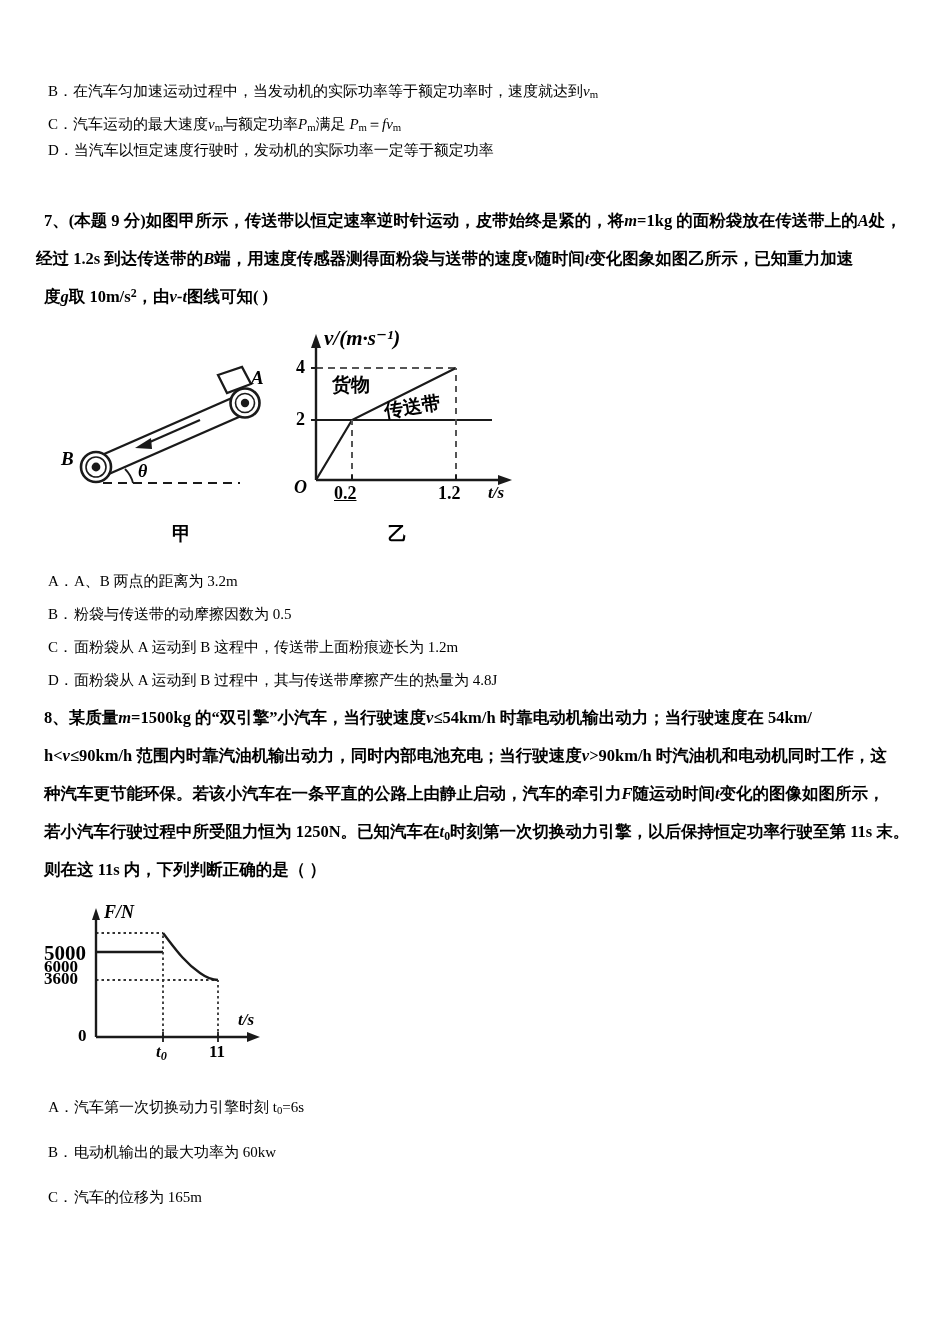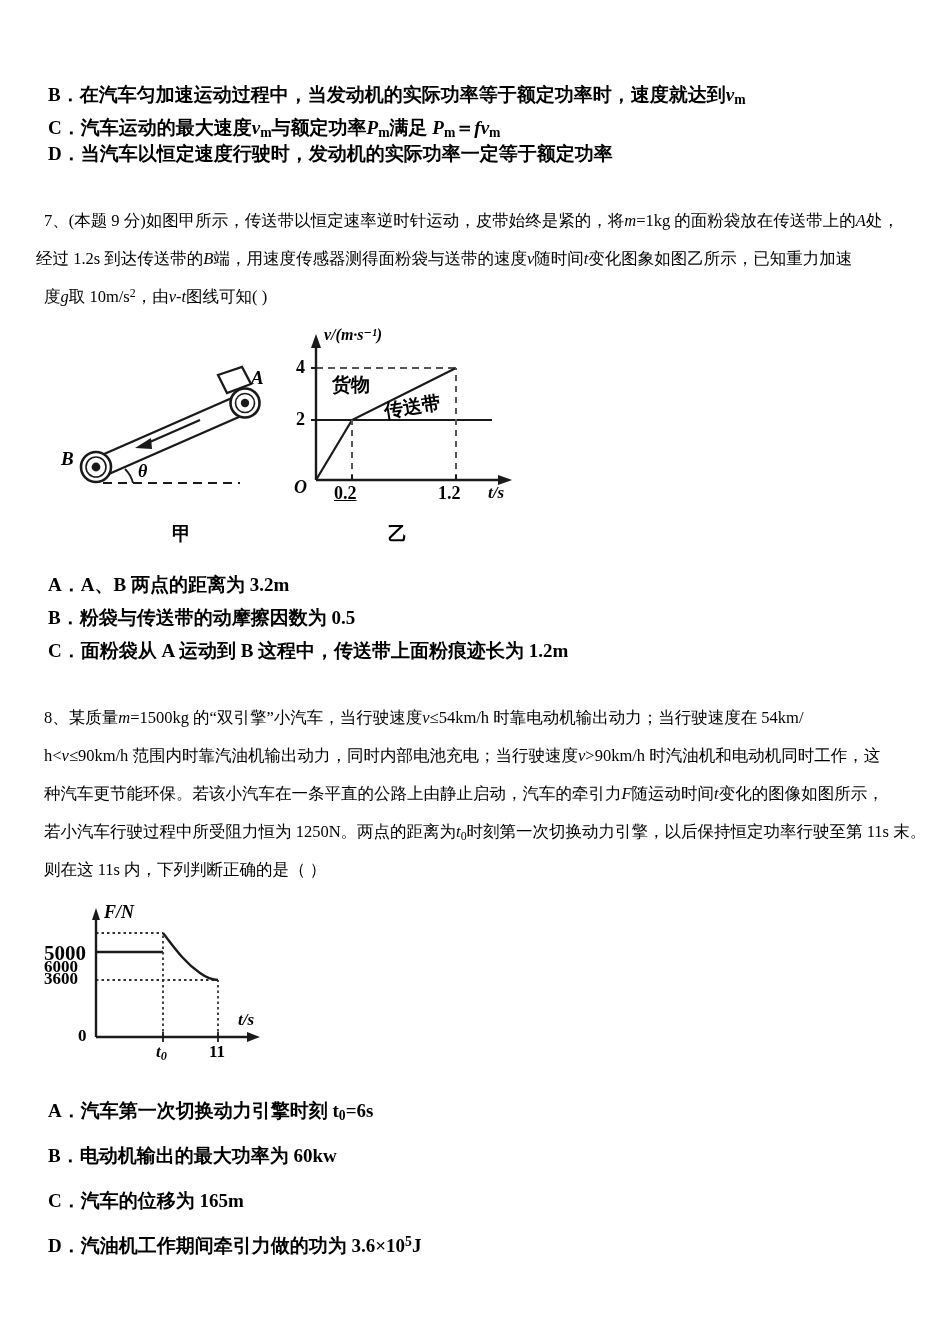--- a/index.html
+++ b/index.html
@@ -16,33 +16,33 @@
     overflow: hidden;
   }
   .page {
     position: absolute;
     left: 0; top: 0;
     width: 950px;
     height: 1344px;
   }
   .opt {
     position: absolute;
-    font-size: 19px;
+    font-size: 15px;
     white-space: nowrap;
-    font-weight: bold;
+    font-weight: normal;
   }
   .opt .lbl {
     display: inline-block;
     min-width: 26px;
   }
   .qline {
     position: absolute;
     font-size: 16.5px;
     white-space: nowrap;
-    font-weight: normal;
+    font-weight: bold;
   }
   i.v, i.m {
     font-style: italic;
   }
   sub { font-size: 0.72em; vertical-align: -0.22em; }
   sup { font-size: 0.72em; vertical-align: 0.45em; }
 
   
   .fig {
     position: absolute;
@@ -145,21 +145,21 @@
         <polygon points="232,158 218,153 218,163" fill="#1a1a1a" stroke="none"></polygon>
       </g>
 
       <line x1="31" y1="46" x2="36" y2="46" stroke="#1a1a1a" stroke-width="2"></line>
       <line x1="31" y1="98" x2="36" y2="98" stroke="#1a1a1a" stroke-width="2"></line>
 
       <line x1="72" y1="153" x2="72" y2="158" stroke="#1a1a1a" stroke-width="2"></line>
       <line x1="176" y1="153" x2="176" y2="158" stroke="#1a1a1a" stroke-width="2"></line>
     </svg>
 
-    <div style="position:absolute; left:44px; top:3px; font-size:16px; font-style:italic; font-weight:bold;">v/(m·s⁻¹)</div>
+    <div style="position:absolute; left:44px; top:3px; font-size:21px; font-style:italic; font-weight:bold;">v/(m·s⁻¹)</div>
     <div style="position:absolute; left:16px; top:35px; font-size:18px; font-weight:bold;">4</div>
     <div style="position:absolute; left:16px; top:87px; font-size:18px; font-weight:bold;">2</div>
     <div style="position:absolute; left:14px; top:155px; font-size:18px; font-style:italic; font-weight:bold;">O</div>
     <div style="position:absolute; left:54px; top:161px; font-size:18px; font-weight:bold;text-decoration:underline;">0.2</div>
     <div style="position:absolute; left:158px; top:161px; font-size:18px; font-weight:bold;text-align:center;">1.2</div>
     <div style="position:absolute; left:208px; top:161px; font-size:17px; font-style:italic; font-weight:bold;">t/s</div>
 
     <div style="position:absolute; left:52px; top:50px; font-size:19px; font-weight:bold;">货物</div>
     <div style="position:absolute; left:104px; top:72px; font-size:19px; font-weight:bold; transform:rotate(-9deg);">传送带</div>
   </div>
@@ -167,32 +167,35 @@
 
   <div class="opt" style="left:48px; top:572px;">
     <span class="lbl">A．</span><span>A、B 两点的距离为 3.2m</span>
   </div>
   <div class="opt" style="left:48px; top:605px;">
     <span class="lbl">B．</span><span>粉袋与传送带的动摩擦因数为 0.5</span>
   </div>
   <div class="opt" style="left:48px; top:638px;">
     <span class="lbl">C．</span><span>面粉袋从 A 运动到 B 这程中，传送带上面粉痕迹长为 1.2m</span>
   </div>
+  <div class="opt" style="left:48px; top:671px;">
+    <span class="lbl">D．</span><span>面粉袋从 A 运动到 B 过程中，其与传送带摩擦产生的热量为 4.8J</span>
+  </div>
 
   <div class="qline" style="left:44px; top:707px;">
     <span>8、某质量</span><i class="m">m</i><span>=1500kg 的“双引擎”小汽车，当行驶速度</span><i class="v">v</i><span>≤54km/h 时靠电动机输出动力；当行驶速度在 54km/</span>
   </div>
   <div class="qline" style="left:44px; top:745px;">
     <span>h&lt;</span><i class="v">v</i><span>≤90km/h 范围内时靠汽油机输出动力，同时内部电池充电；当行驶速度</span><i class="v">v</i><span>&gt;90km/h 时汽油机和电动机同时工作，这</span>
   </div>
   <div class="qline" style="left:44px; top:783px;">
     <span>种汽车更节能环保。若该小汽车在一条平直的公路上由静止启动，汽车的牵引力</span><i class="m">F</i><span>随运动时间</span><i class="v">t</i><span>变化的图像如图所示，</span>
   </div>
   <div class="qline" style="left:44px; top:821px;">
-    <span>若小汽车行驶过程中所受阻力恒为 1250N。两点的距离为</span><i class="v">t</i><sub>0</sub><span>时刻第一次切换动力引擎，以后保持恒定功率行驶至第 11s 末。</span>
+    <span>若小汽车行驶过程中所受阻力恒为 1250N。已知汽车在</span><i class="v">t</i><sub>0</sub><span>时刻第一次切换动力引擎，以后保持恒定功率行驶至第 11s 末。</span>
   </div>
   <div class="qline" style="left:44px; top:859px;">则在这 11s 内，下列判断正确的是（  ）</div>
 
   <div class="fig" style="left:50px; top:900px;">
     <svg width="240" height="160" viewBox="0 0 240 160">
 
       <line x1="46" y1="33" x2="113" y2="33" stroke="#333" stroke-width="1.8" stroke-dasharray="2.5,3"></line>
 
       <line x1="46" y1="80" x2="168" y2="80" stroke="#333" stroke-width="1.8" stroke-dasharray="2.5,3"></line>
 
@@ -228,17 +231,14 @@
 
   <div class="opt" style="left:48px; top:1098px;text-align:right;">
     <span class="lbl">A．</span><span>汽车第一次切换动力引擎时刻 t</span><sub>0</sub><span>=6s</span>
   </div>
   <div class="opt" style="left:48px; top:1143px;">
     <span class="lbl">B．</span><span>电动机输出的最大功率为 60kw</span>
   </div>
   <div class="opt" style="left:48px; top:1188px;">
     <span class="lbl">C．</span><span>汽车的位移为 165m</span>
   </div>
-  <div class="opt" style="left:48px; top:1233px;">
-    <span class="lbl">D．</span><span>汽油机工作期间牵引力做的功为 3.6×10</span><sup>5</sup><span>J</span>
-  </div>
 
 </div>
 
 </body></html>

